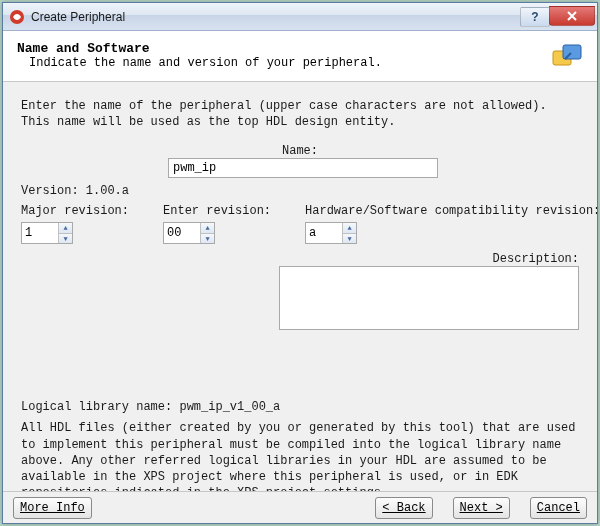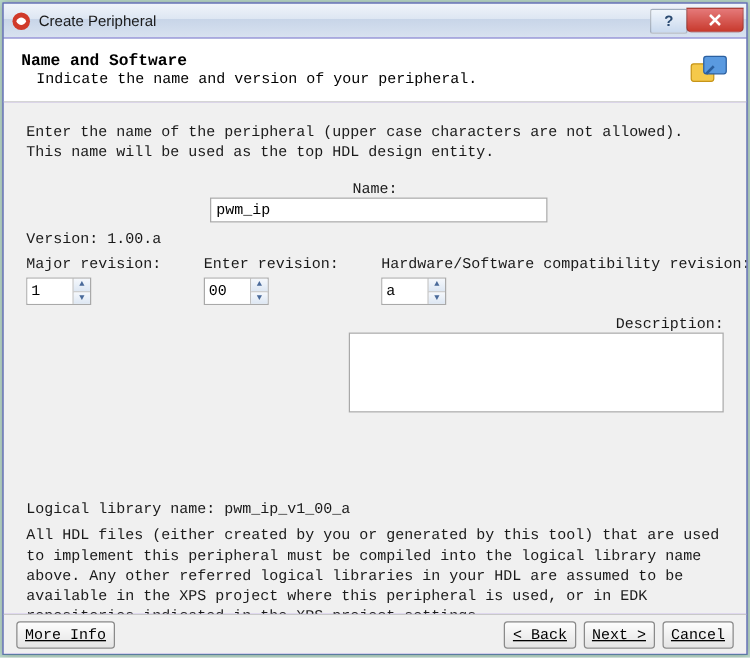--- a/index.html
+++ b/index.html
@@ -8,21 +8,21 @@
       font-size: 12px;
       background: #b8d8c8;
       width: 600px;
       height: 526px;
       overflow: hidden;
     }
     .window {
       width: 596px;
       height: 522px;
       margin: 2px;
-      background: #8b5cf6;
+      background: #0369a1;
       border: 1px solid #5a7ca0;
       box-shadow: 0 0 6px rgba(0,0,0,0.3);
       display: flex;
       flex-direction: column;
     }
     .titlebar {
       height: 28px;
       background: linear-gradient(to bottom, #f0f4fa 0%, #dde6f2 45%, #c8d5e8 46%, #d8e2f0 100%);
       display: flex;
       align-items: center;
@@ -190,21 +190,21 @@
       font-size: 12px;
       padding: 3px 6px;
       border: 1px solid #8a8a8a;
       background: linear-gradient(#fdfdfd,#e4e4e4);
       border-radius: 3px;
       cursor: pointer;
       text-decoration: underline;
       text-decoration-color: rgba(0,0,0,0.3);
     }
     .spacer { flex: 1; }
-    .right-btns { display: flex; gap: 6px; }
+    .right-btns { display: flex; gap: 20px; }
   </style>
 </head>
 <body>
 
 <div class="window">
 
   <div class="titlebar">
     <span class="title-icon">
       <svg viewBox="0 0 16 16">
           <circle cx="8" cy="8" r="7" fill="#d03a2a"></circle>

